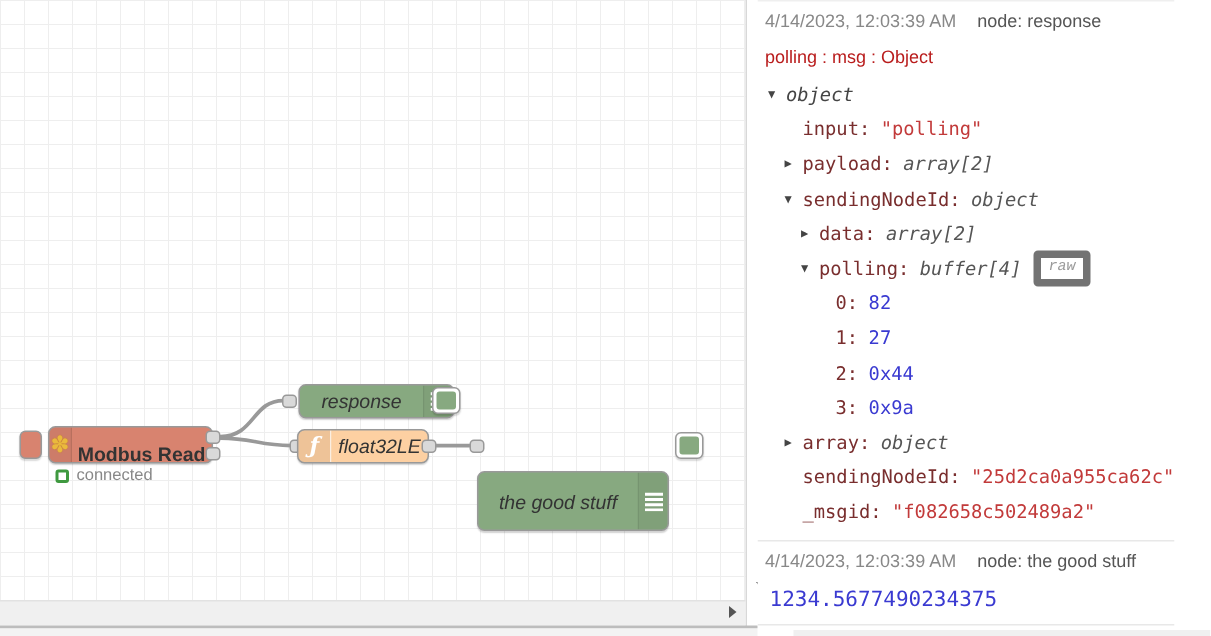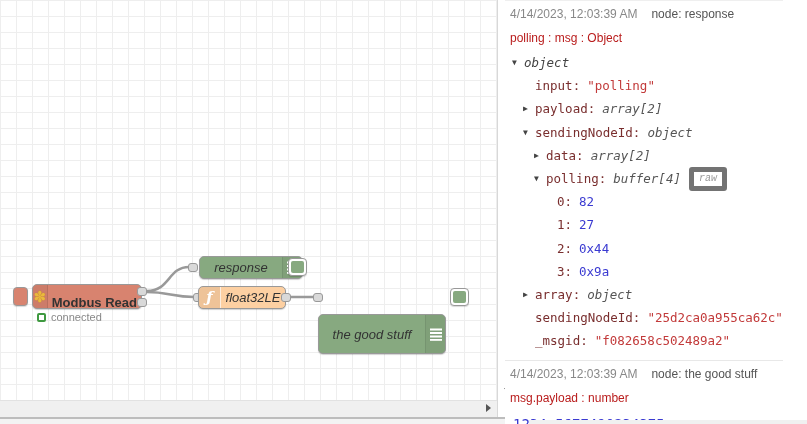--- a/index.html
+++ b/index.html
@@ -269,18 +269,17 @@
             <span class="t-colon">:</span>
             <span class="t-string">"f082658c502489a2"</span>
           </div>
         </div>
     </div>
 
     <div class="msg">
       <div class="meta">
         <span>4/14/2023, 12:03:39 AM</span><span class="node-ref">node: the good stuff</span>
       </div>
-      <div class="path">msg.payload : number</div>
       <div class="value-row">1234.5677490234375</div>
     </div>
   </div>
   <div class="panel-footer"></div>
 </div>
 
 </body></html>

